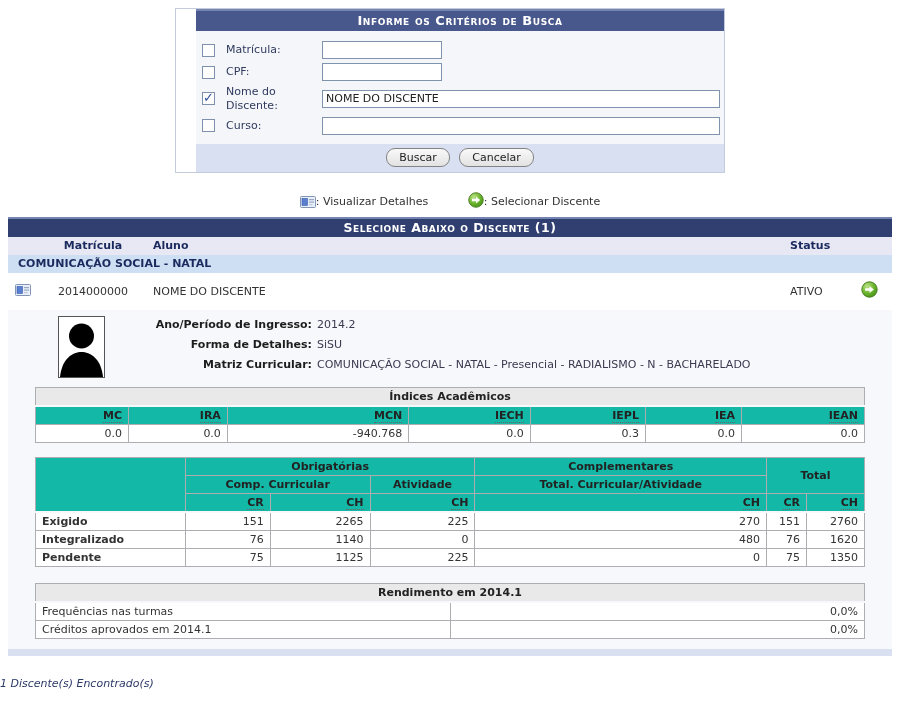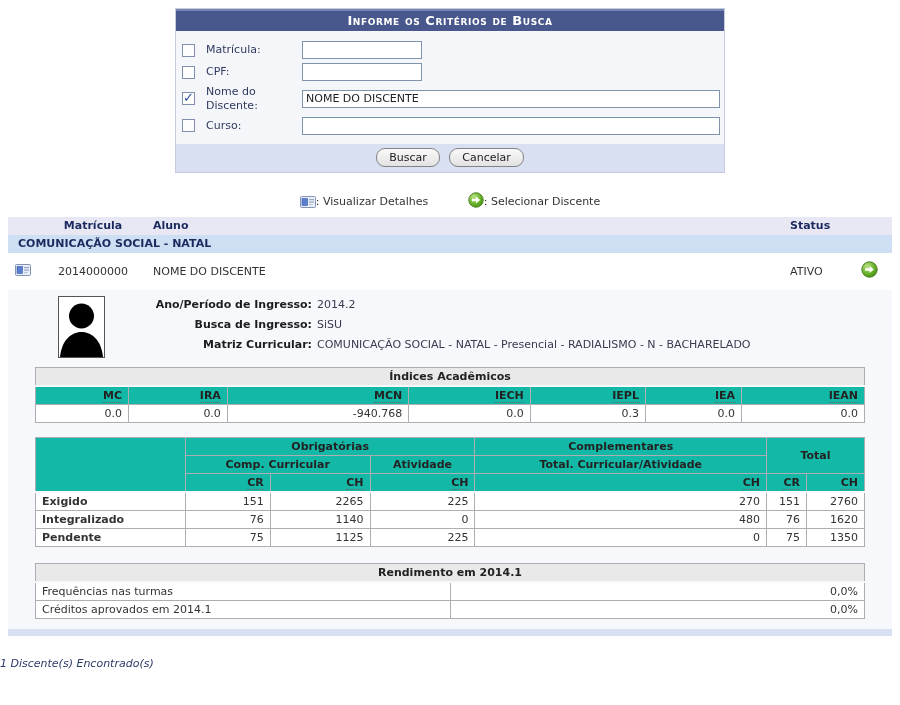--- a/index.html
+++ b/index.html
@@ -6,21 +6,21 @@
   html,body { margin:0; padding:0; }
   body {
     width: 900px; height: 705px;
     background: #ffffff;
     font-family: "DejaVu Sans", "Liberation Sans", sans-serif;
     font-size: 11px; color: #333;
     position: relative; overflow: hidden;
   }
 
   
-  .search-form { width: 550px; margin: 8px auto 0 auto; border: 1px solid #c3cbdd; }
+  .search-form { width: 550px; margin: 8px auto 0 auto; border: 1px solid #c3cbdd; padding-left: 20px; }
   .sf-header {
     border-top: 2px solid #7585b2;
     background: #49588c;
     color: #fff; font-weight: bold; font-variant: small-caps;
     font-size: 13px; letter-spacing: .6px;
     text-align: center; padding: 2px 0 3px 0;
   }
   .sf-body { background: #f5f6fa; padding: 6px 4px 5px 6px; }
   .sf-row { display: grid; grid-template-columns: 24px 96px 1fr; align-items: center; margin: 4px 0; }
   .cb {
@@ -168,20 +168,21 @@
               <stop offset="100%" stop-color="#3e8c14"></stop>
       </radialGradient>
           </defs>
       <circle cx="8.5" cy="8.5" r="7.7" fill="url(#gg)" stroke="#4a7d1f"></circle>
       <path d="M4.2 7.2 h4.3 V4.9 l4.4 3.6 -4.4 3.6 V9.8 H4.2 Z" fill="#fff"></path>
     </svg></span><span>: Selecionar Discente</span>
   </span>
 </div>
 
 <div class="panel">
+  <div class="panel-title">Selecione Abaixo o Discente (1)</div>
 
   <div class="grid-row colhead">
     <span></span>
     <span class="c-mat">Matrícula</span>
     <span class="c-alu">Aluno</span>
     <span class="c-sta">Status</span>
     <span></span>
   </div>
 
   <div class="group-row">COMUNICAÇÃO SOCIAL - NATAL</div>
@@ -214,21 +215,21 @@
     <div class="photo"><svg width="45" height="60" viewBox="0 0 45 60">
       <rect width="45" height="60" fill="#ffffff"></rect>
       <circle cx="22.5" cy="19" r="12.5" fill="#000000"></circle>
       <path d="M1 60 C3 41 14 35 22.5 35 C31 35 42 41 44 60 Z" fill="#000000"></path>
     </svg></div>
     <div class="stu-info">
       <div class="info-line">
         <span class="info-label">Ano/Período de Ingresso:</span><span class="info-value">2014.2</span>
       </div>
       <div class="info-line">
-        <span class="info-label">Busca de Ingresso:</span><span class="info-value">SiSU</span>
+        <span class="info-label">Forma de Detalhes:</span><span class="info-value">SiSU</span>
       </div>
       <div class="info-line">
         <span class="info-label">Matriz Curricular:</span><span class="info-value">COMUNICAÇÃO SOCIAL - NATAL - Presencial - RADIALISMO - N - BACHARELADO</span>
       </div>
     </div>
   </div>
 
   <table class="tbl indices">
     <tbody>
         <tr>

